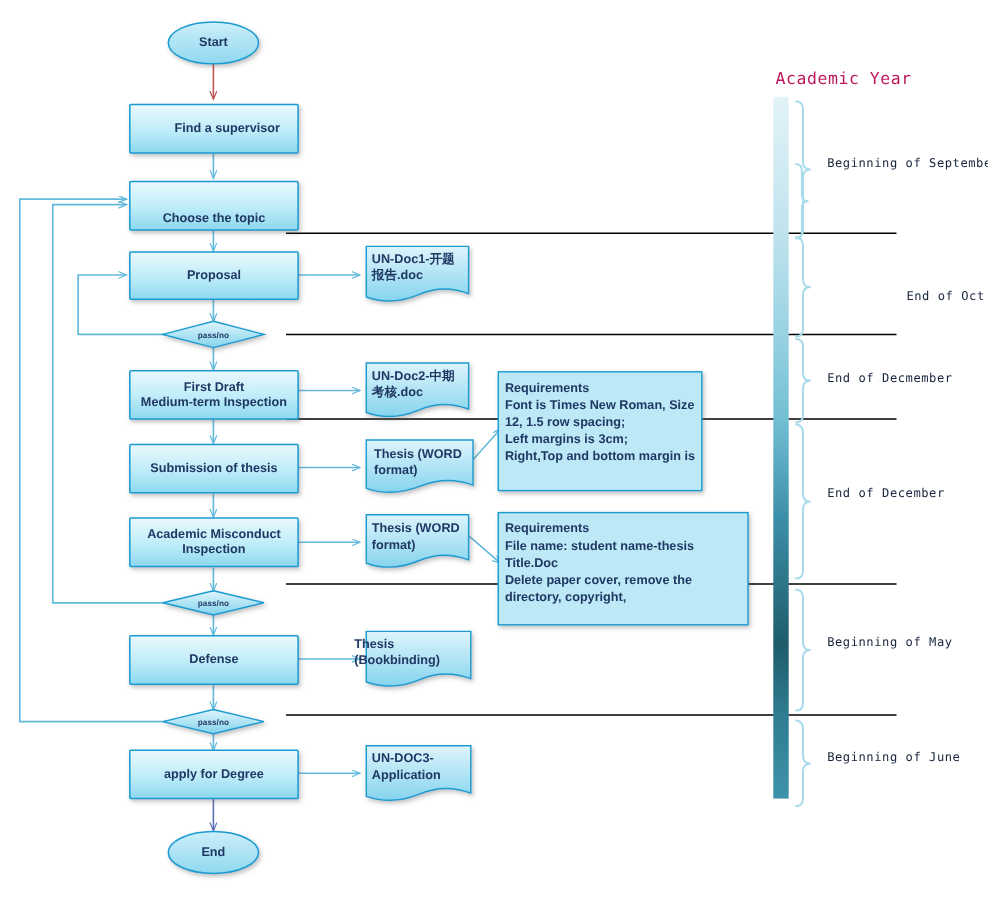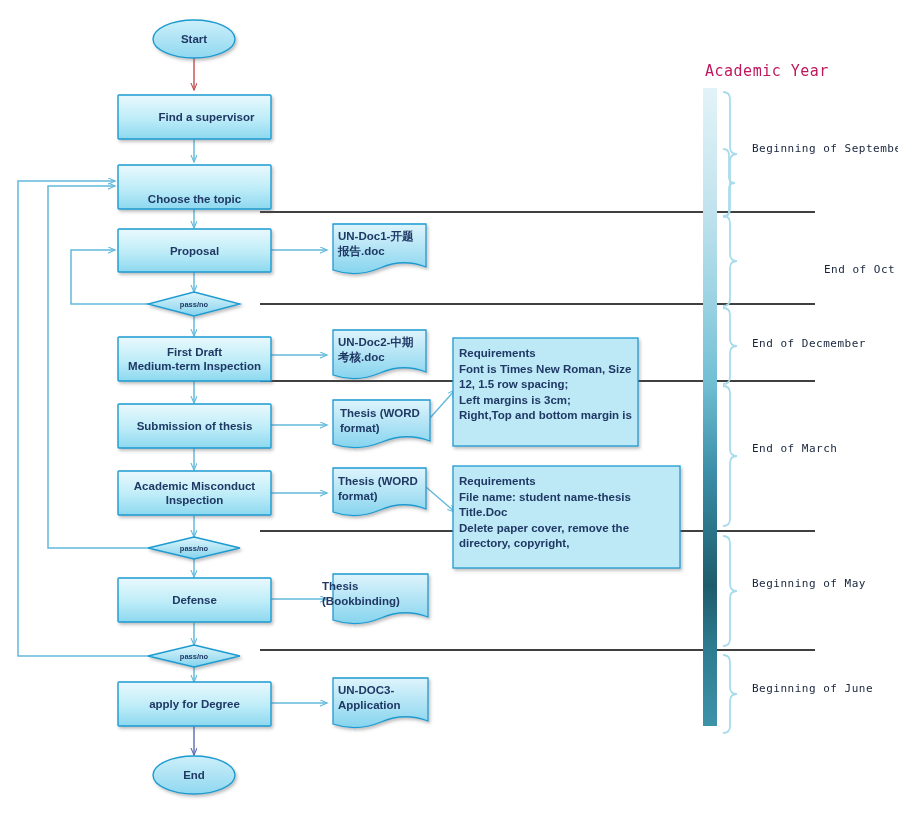--- a/index.html
+++ b/index.html
@@ -272,21 +272,21 @@
 File name: student  name-thesis
 Title.Doc
 Delete paper cover, remove  the
 directory, copyright,</div>
 
 <div class="year-title" style="left:705px;top:62px;">Academic Year</div>
 
 <div class="year-label" style="left:752px;top:142px;">Beginning of September</div>
 <div class="year-label" style="left:776px;top:263px;margin-left:48px;">End of Oct</div>
 <div class="year-label" style="left:752px;top:337px;">End of Decmember</div>
-<div class="year-label" style="left:752px;top:442px;">End of March</div>
+<div class="year-label" style="left:752px;top:442px;">End of December</div>
 <div class="year-label" style="left:752px;top:577px;">Beginning of May</div>
 <div class="year-label" style="left:752px;top:682px;">Beginning of June</div>
 
 <div class="hit" style="left:153px;top:20px;width:82px;height:38px;"></div>
 <div class="hit" style="left:118px;top:95px;width:153px;height:44px;"></div>
 <div class="hit" style="left:118px;top:165px;width:153px;height:44px;"></div>
 <div class="hit" style="left:118px;top:229px;width:153px;height:43px;"></div>
 <div class="hit" style="left:148px;top:292px;width:92px;height:24px;"></div>
 <div class="hit" style="left:118px;top:337px;width:153px;height:44px;"></div>
 <div class="hit" style="left:118px;top:404px;width:153px;height:44px;"></div>

